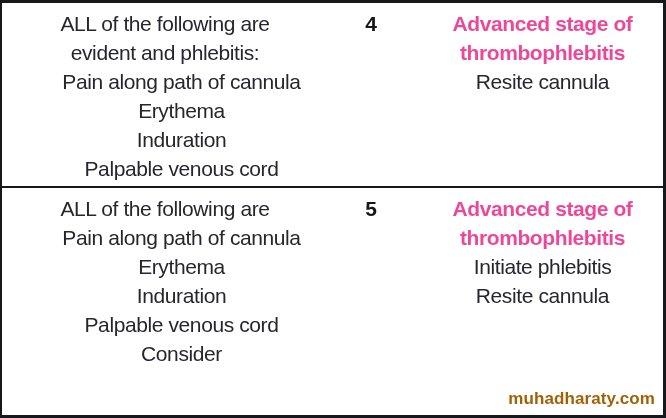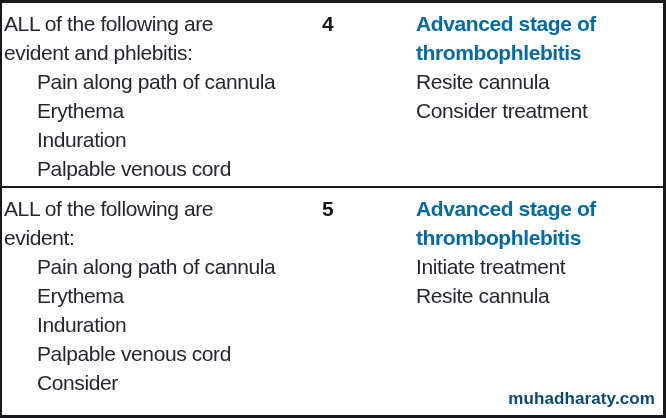--- a/index.html
+++ b/index.html
@@ -34,21 +34,22 @@
   }
   .trow.first {
     height: 185px;
     border-bottom: 2px solid #17171c;
   }
   .trow.second {
     height: 227px;
   }
   .cell {
     box-sizing: border-box;
-    padding-left: 2px;
+    padding-left: 8px;
+    text-align: center;
   }
   .criteria-line,
   .action-line {
     font-size: 21px;
     line-height: 29px;
     letter-spacing: -0.4px;
     color: #26262f;
     white-space: nowrap;
   }
   .criteria-item {
@@ -58,32 +59,32 @@
     font-size: 21px;
     line-height: 29px;
     font-weight: 700;
     color: #15151a;
   }
   .heading-line {
     font-size: 21px;
     line-height: 29px;
     letter-spacing: -0.4px;
     font-weight: 700;
-    color: #0369a1;
+    color: #ec4899;
     white-space: nowrap;
   }
   .watermark {
     position: absolute;
     right: 8px;
     bottom: 7px;
     font-size: 17px;
     line-height: 18px;
     font-weight: 700;
     letter-spacing: 0.1px;
-    color: #0c4a6e;
+    color: #a16207;
   }
 </style>
 </head>
 <body>
 
 <div class="page">
   <div class="vip-table">
 
     <div class="trow first">
       <div class="cell">
@@ -92,38 +93,36 @@
         <div class="criteria-line criteria-item">Pain along path of cannula</div>
         <div class="criteria-line criteria-item">Erythema</div>
         <div class="criteria-line criteria-item">Induration</div>
         <div class="criteria-line criteria-item">Palpable venous cord</div>
       </div>
       <div class="cell score-cell">4</div>
       <div class="cell">
         <div class="heading-line">Advanced stage of</div>
         <div class="heading-line">thrombophlebitis</div>
         <div class="action-line">Resite cannula</div>
-        <div class="action-line">Consider treatment</div>
       </div>
     </div>
 
     <div class="trow second">
       <div class="cell">
         <div class="criteria-line">ALL of the following are</div>
-        <div class="criteria-line">evident:</div>
         <div class="criteria-line criteria-item">Pain along path of cannula</div>
         <div class="criteria-line criteria-item">Erythema</div>
         <div class="criteria-line criteria-item">Induration</div>
         <div class="criteria-line criteria-item">Palpable venous cord</div>
         <div class="criteria-line criteria-item">Consider</div>
       </div>
       <div class="cell score-cell">5</div>
       <div class="cell">
         <div class="heading-line">Advanced stage of</div>
         <div class="heading-line">thrombophlebitis</div>
-        <div class="action-line">Initiate treatment</div>
+        <div class="action-line">Initiate phlebitis</div>
         <div class="action-line">Resite cannula</div>
       </div>
     </div>
 
     <div class="watermark">muhadharaty.com</div>
   </div>
 </div>
 
 </body></html>

